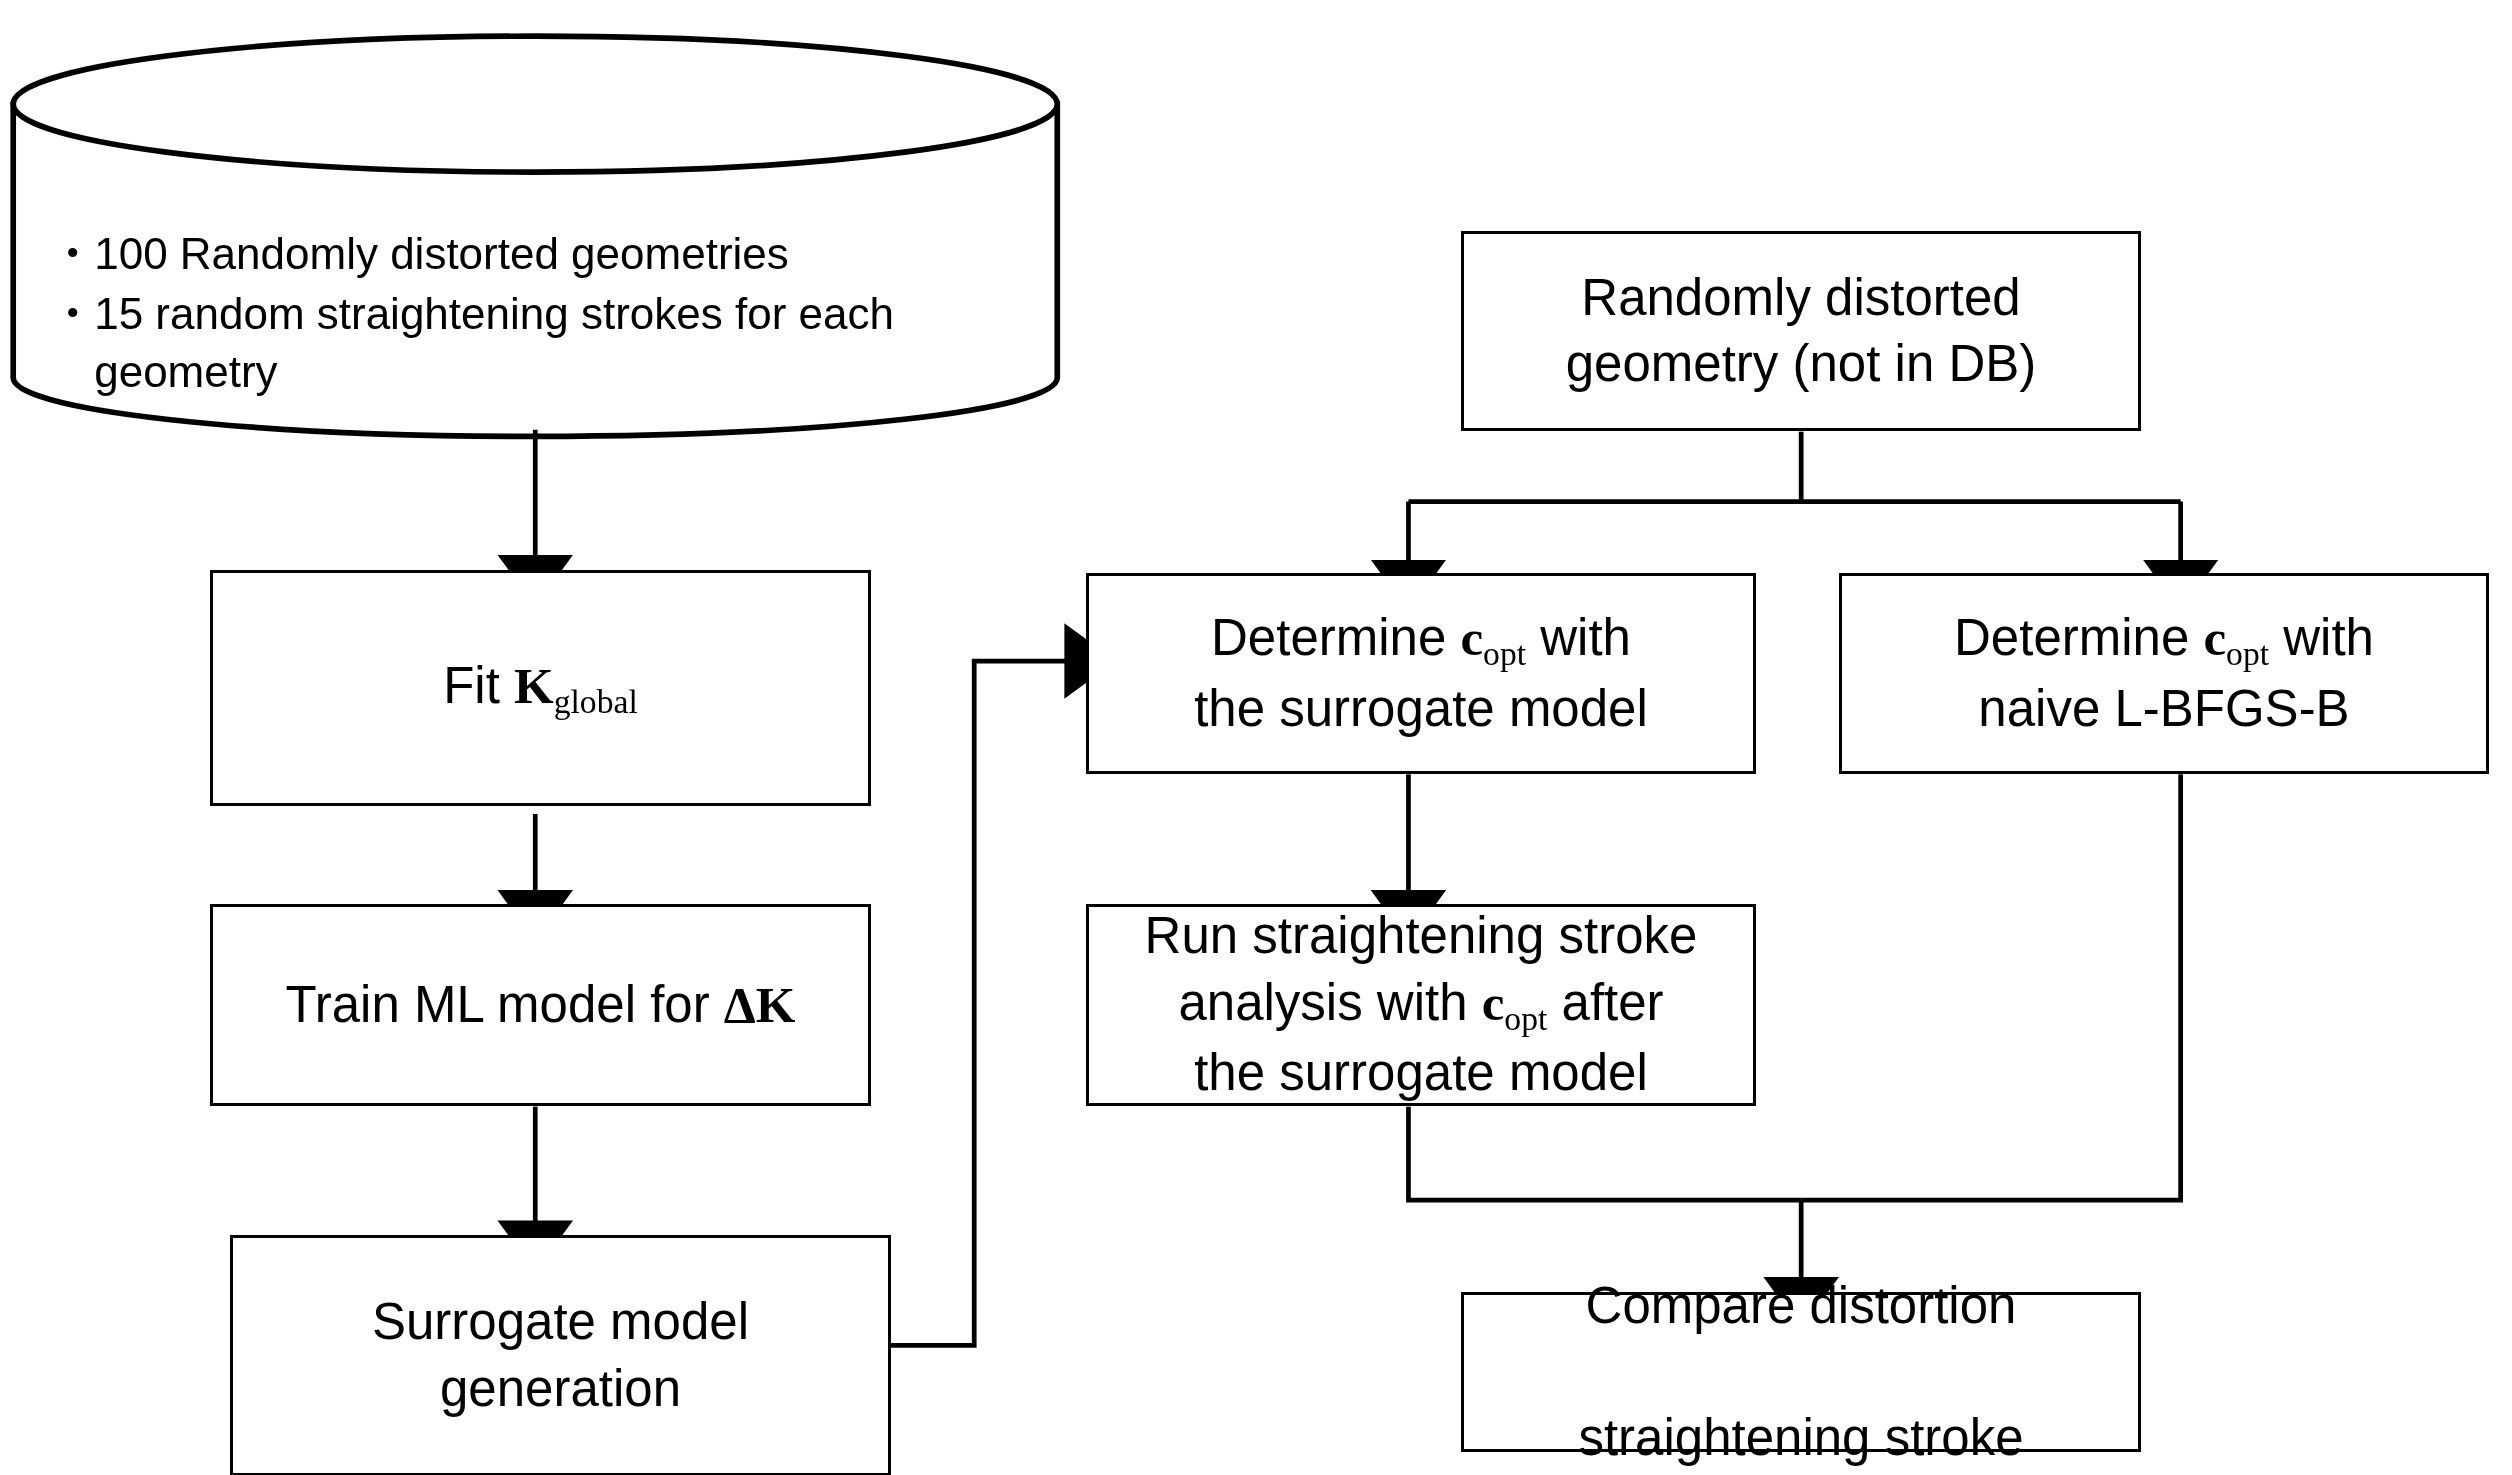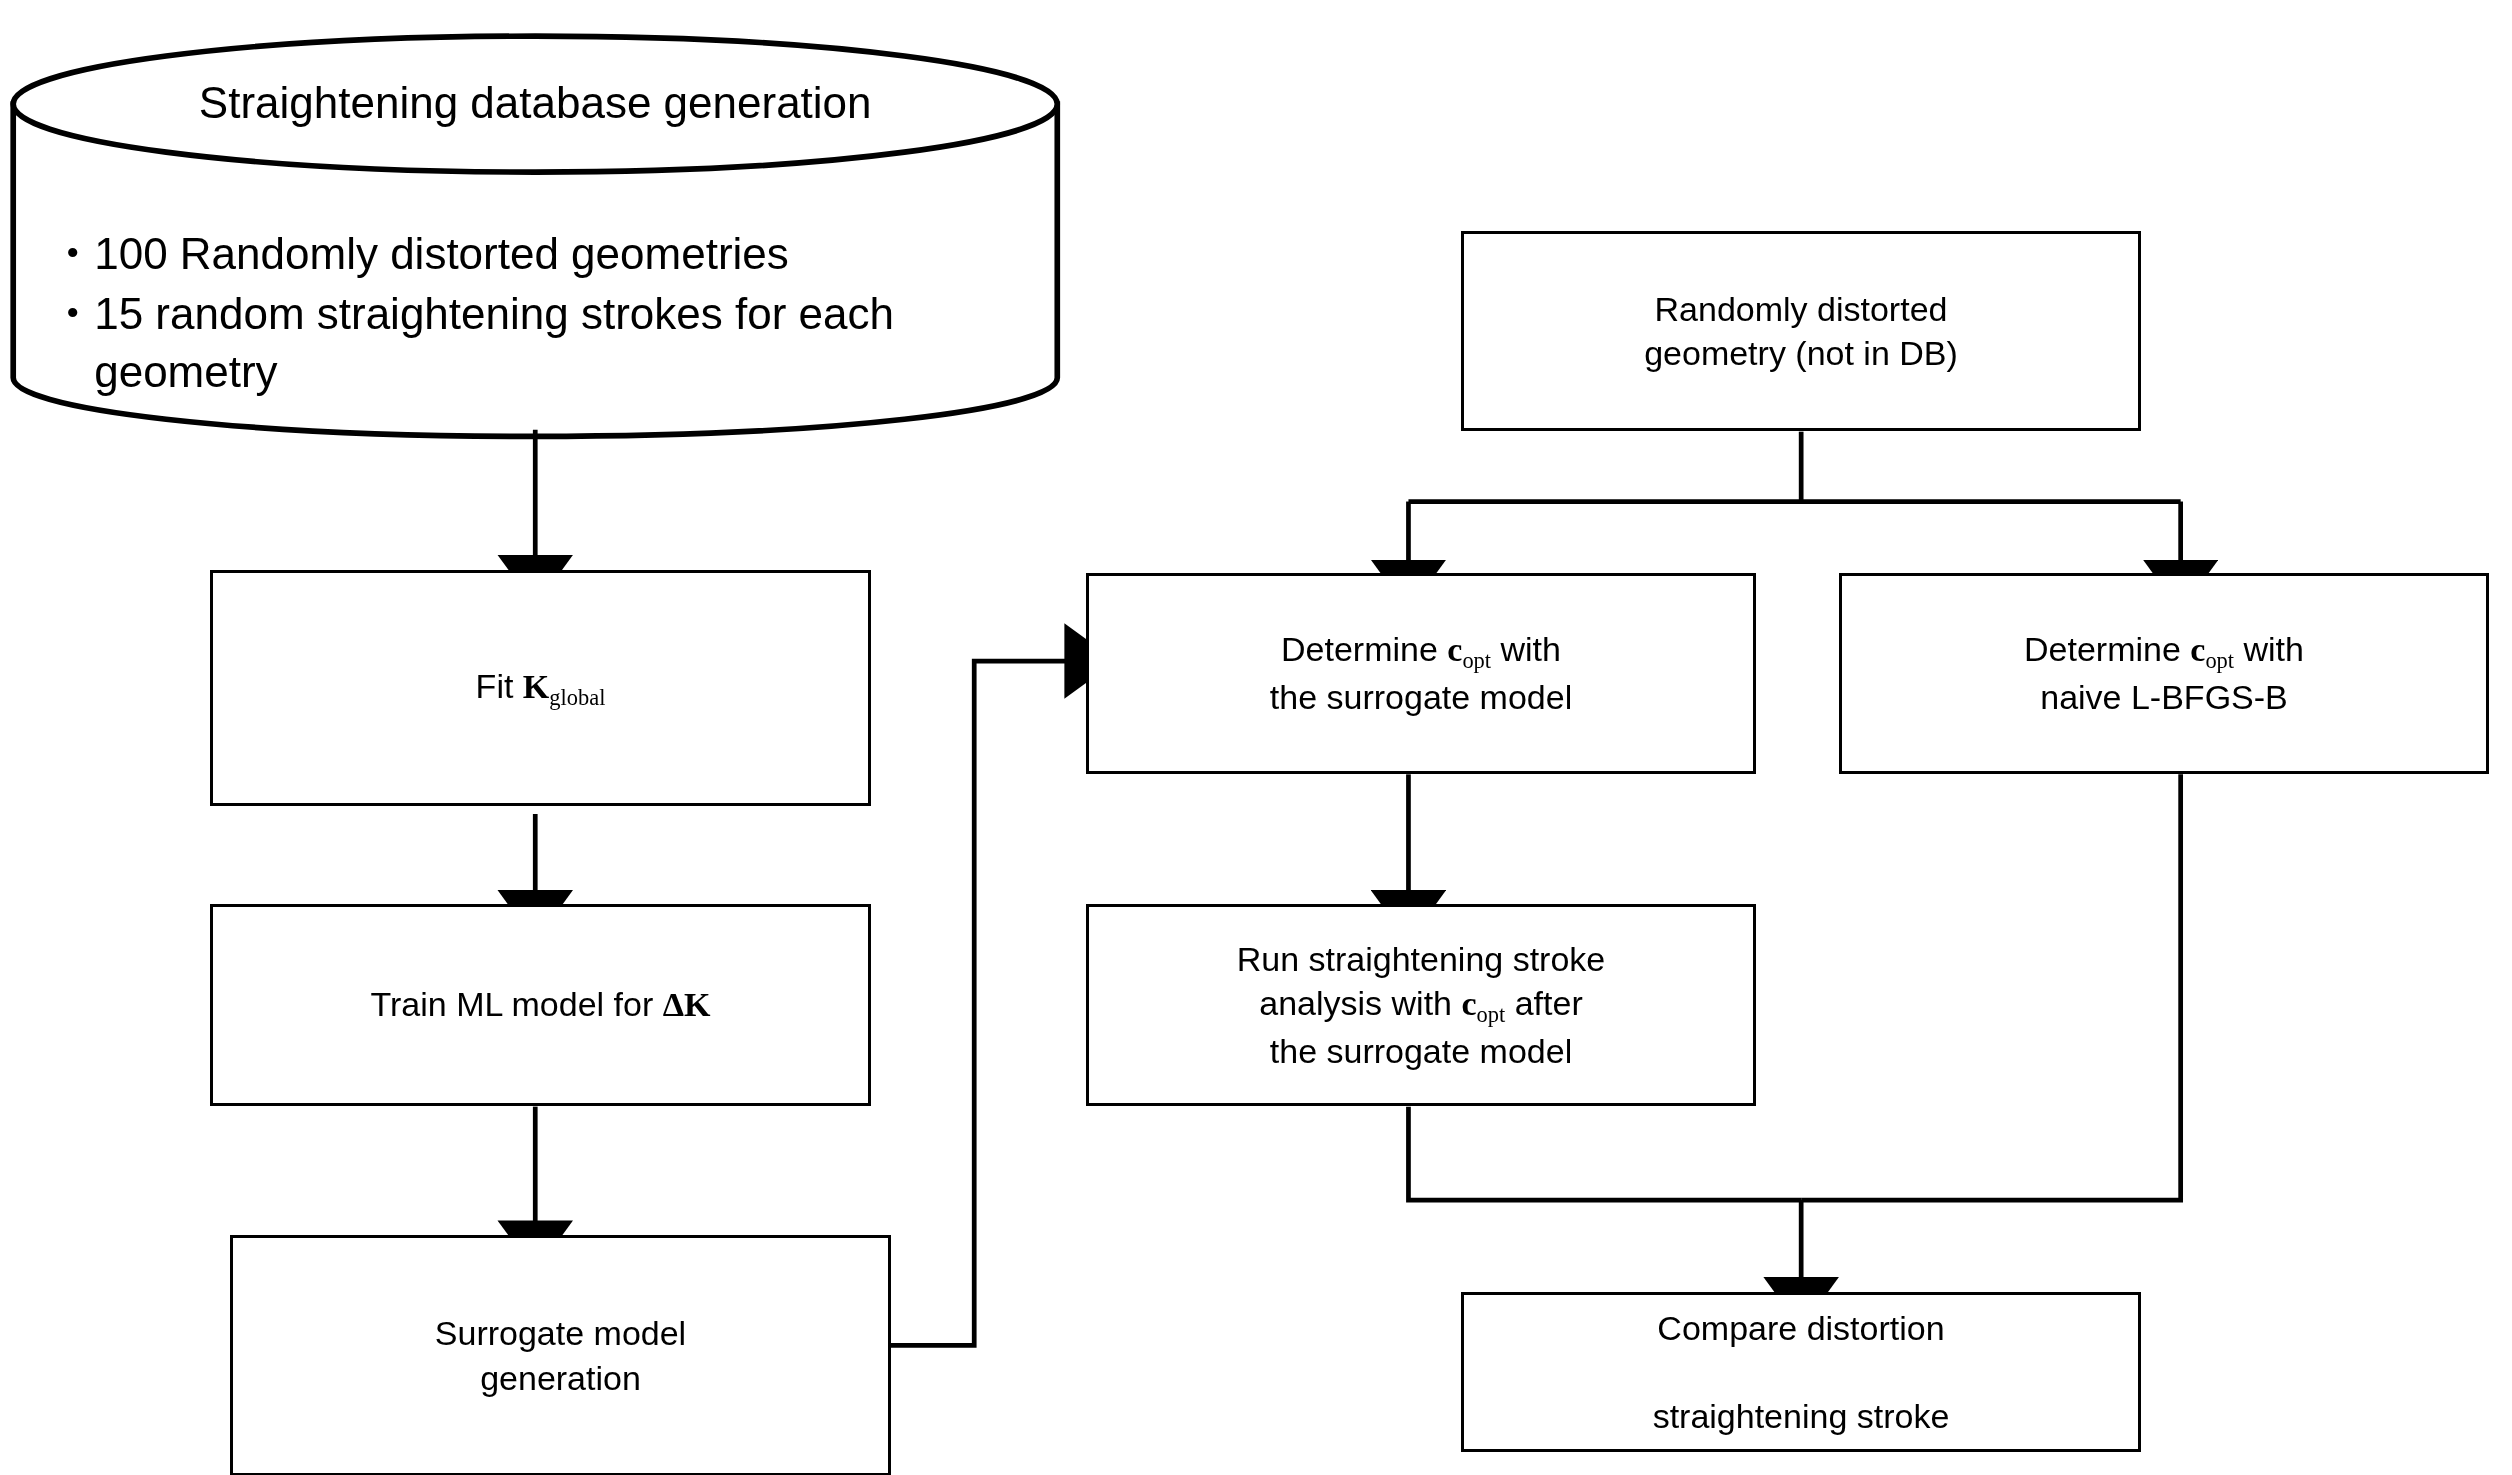--- a/index.html
+++ b/index.html
@@ -1,21 +1,21 @@
 <!DOCTYPE html>
 <html style="font-size:15px"><head>
 <meta charset="utf-8">
 <style>
   html,body{margin:0;padding:0;background:#ffffff;}
   body{font-family:"Liberation Sans", sans-serif;color:#000;}
   #stage{position:relative;width:2512px;height:1476px;background:#fff;overflow:hidden;}
   svg.layer{position:absolute;left:0;top:0;width:2512px;height:1476px;}
   .node{position:absolute;box-sizing:border-box;display:flex;align-items:center;justify-content:center;text-align:center;}
   .boxnode{border:3.8px solid #000;background:#fff;}
-  .label{font-size:34px;line-height:1.30;color:#000;padding:0 13.2px;}
+  .label{font-size:51px;line-height:1.30;color:#000;padding:0 13.2px;}
   .db-title{position:absolute;width:100%;text-align:center;font-size:44px;}
   .bullets{position:absolute;left:38px;right:28px;font-size:44px;line-height:1.32;}
   .bullets .bl{display:flex;align-items:flex-start;margin-bottom:1.9px;}
   .bullets .bul{width:43px;flex:0 0 43px;font-size:34px;line-height:1.6;}
   .bullets .btx{flex:1 1 auto;text-align:left;}
   .mathbf{font-family:"Liberation Serif", serif;font-weight:bold;}
   .sub{font-family:"Liberation Serif", serif;font-size:0.66em;vertical-align:-0.30em;}
 </style>
 </head>
 <body>
@@ -63,21 +63,20 @@
 
     <g>
       <path d="M1492,1172 L1492,1271 L1908,1271" stroke="#000" stroke-width="5" fill="none"></path>
       <path d="M2310,820 L2310,1271 L1908,1271" stroke="#000" stroke-width="5" fill="none"></path>
       <path d="M1908,1271 L1908,1360" stroke="#000" stroke-width="5" fill="none" marker-end="url(#ah)"></path>
     </g>
   </svg>
 
   <div class="node" style="left:13.2px;top:36px;width:1044px;height:400px;">
     <div style="position:relative;width:100%;height:100%;">
-      <div class="db-title" style="top:42px;">Straightening database generation</div>
       <div class="bullets" style="top:189px;">
         <div class="bl">
           <span class="bul">•</span>
           <span class="btx">100 Randomly distorted geometries</span>
         </div>
         <div class="bl">
           <span class="bul">•</span>
           <span class="btx">15 random straightening strokes for each geometry</span>
         </div>
       </div>

